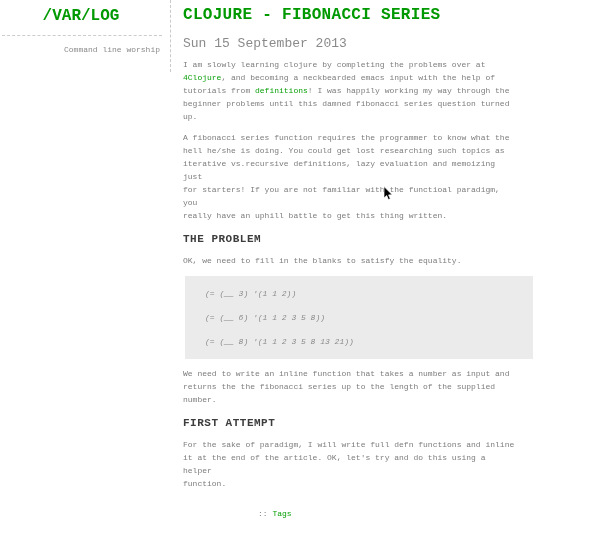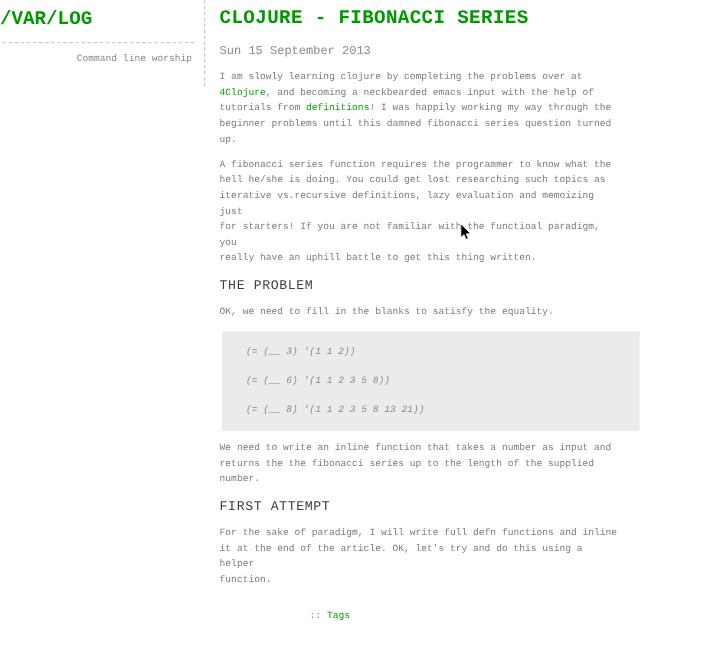--- a/index.html
+++ b/index.html
@@ -19,21 +19,21 @@
     flex: 0 0 171px;
     border-right: 1px dashed #c9c9c9;
     padding-top: 6px;
     padding-bottom: 17px;
   }
   .site-title {
     font-size: 16px;
     font-weight: bold;
     line-height: 20px;
     color: #009901;
-    text-align: left;
+    text-align: center;
     padding-right: 8px;
     text-decoration: none;
     display: block;
     cursor: pointer;
   }
   .sidebar-rule {
     border-top: 1px dashed #cccccc;
     margin: 9px 8px 0 2px;
     height: 0;
   }
@@ -57,41 +57,41 @@
     font-weight: bold;
     line-height: 18px;
     color: #009901;
     letter-spacing: 0.3px;
     text-decoration: none;
     display: block;
     cursor: pointer;
   }
   .date {
     margin-top: 14px;
-    font-size: 10px;
+    font-size: 13px;
     line-height: 11px;
     color: #8a8a8a;
   }
   .para {
     margin: 8px 0 0 0;
     font-size: 8px;
     line-height: 13px;
     color: #7d7d7d;
     white-space: pre-line;
   }
   .para.first { margin-top: 9px; }
   a.green-link {
     color: #0aa00a;
     text-decoration: none;
     cursor: pointer;
   }
   h4.section-heading {
     margin-top: 11px;
     font-size: 11px;
-    font-weight: normal;
+    font-weight: bold;
     line-height: 13px;
     letter-spacing: 0.5px;
     color: #3d3d3d;
   }
   .codeblock {
     margin: 9px 0 0 2px;
     width: 348px;
     background: #ebebeb;
     padding: 12px 10px 12px 20px;
   }

